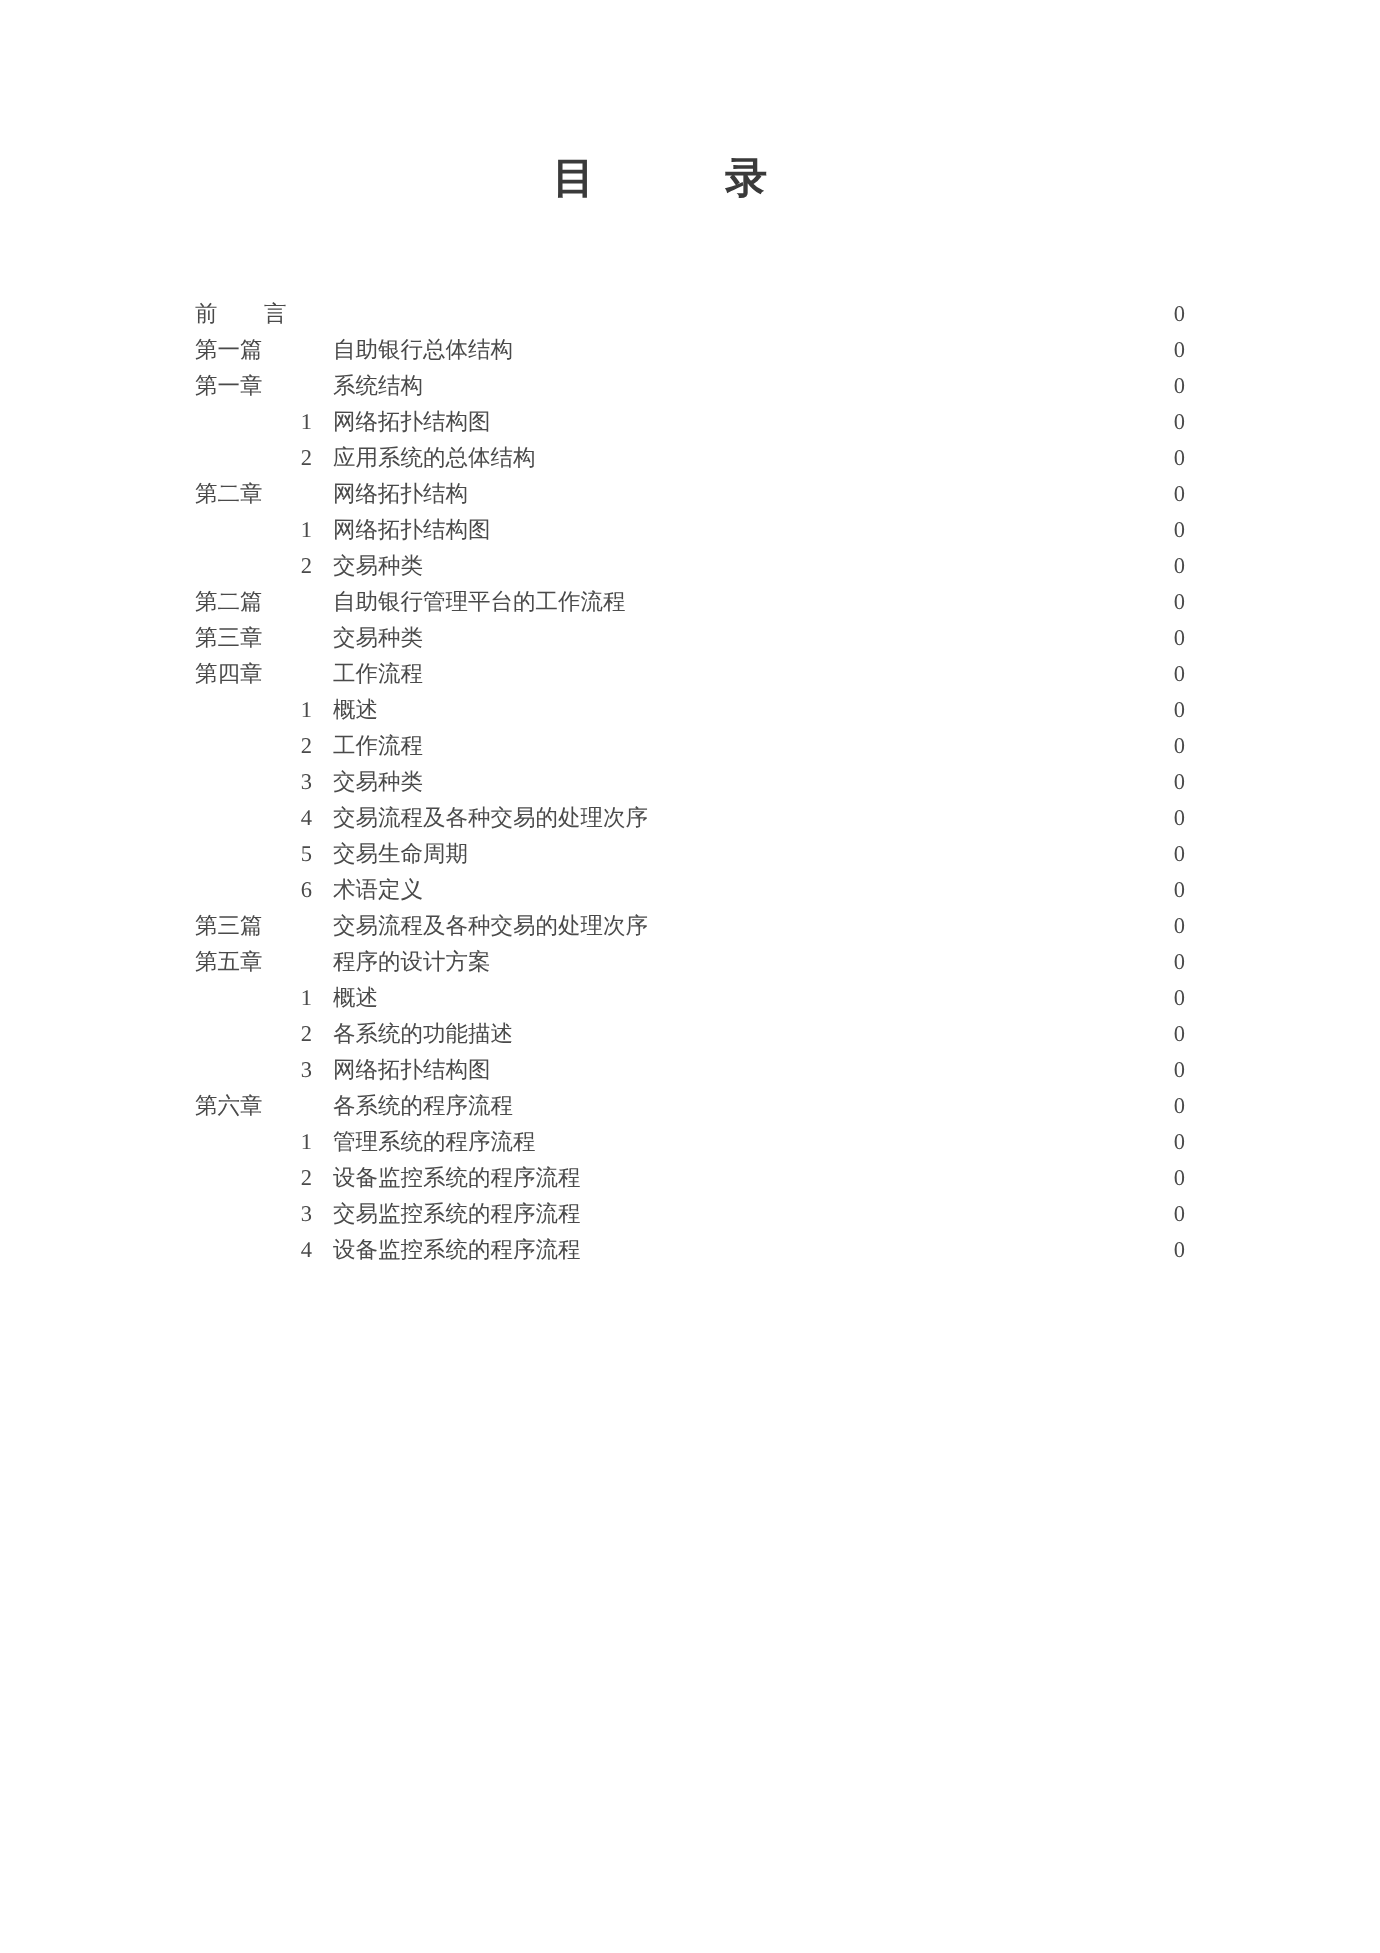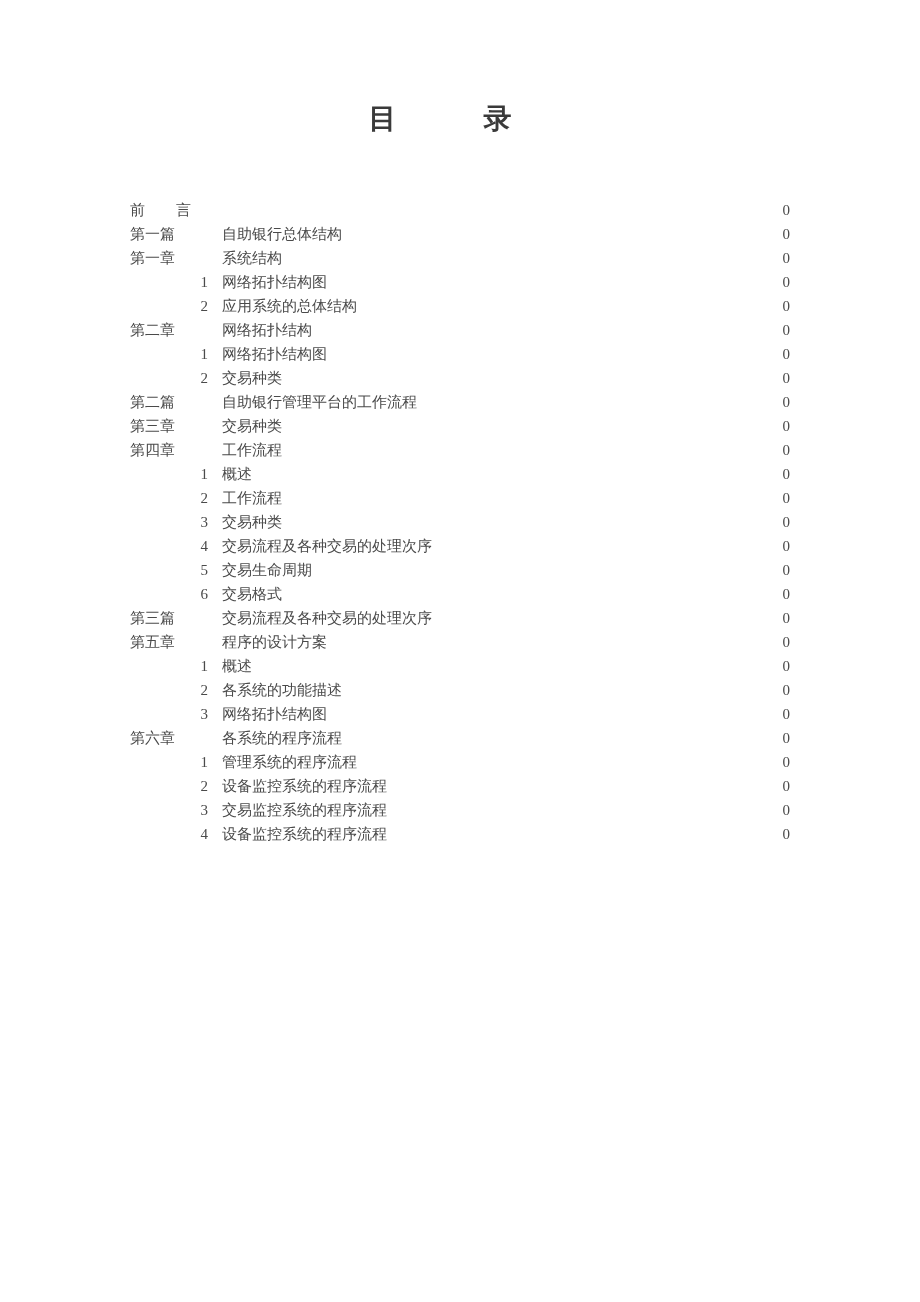--- a/index.html
+++ b/index.html
@@ -175,21 +175,21 @@
     <div class="toc-row">
       <span class="col-level"></span>
       <span class="col-num">5</span>
       <span class="col-text">交易生命周期</span>
       <span class="dots"></span>
       <span class="col-page">0</span>
     </div>
     <div class="toc-row">
       <span class="col-level"></span>
       <span class="col-num">6</span>
-      <span class="col-text">交易格式</span>
+      <span class="col-text">术语定义</span>
       <span class="dots"></span>
       <span class="col-page">0</span>
     </div>
     <div class="toc-row">
       <span class="col-level">第三篇</span>
       <span class="col-num"></span>
       <span class="col-text">交易流程及各种交易的处理次序</span>
       <span class="dots"></span>
       <span class="col-page">0</span>
     </div>

